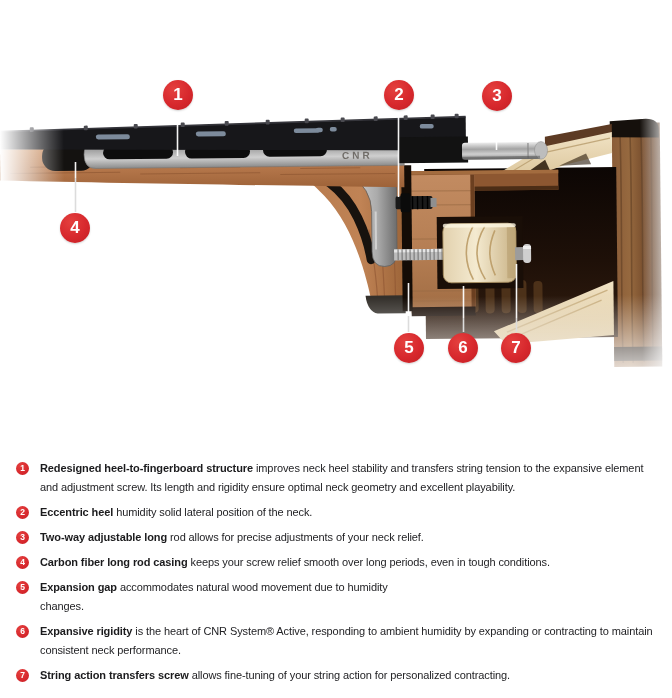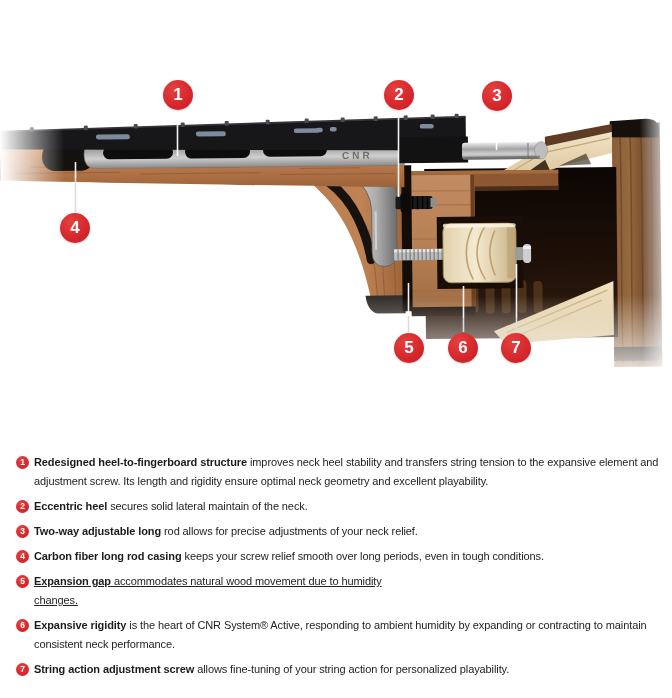--- a/index.html
+++ b/index.html
@@ -11,26 +11,26 @@
     background:radial-gradient(circle at 36% 30%, #e4403e 0%, #d7282d 55%, #c21e23 100%);
     color:#fff;font-weight:bold;font-size:17px;line-height:30px;text-align:center;
     box-shadow:0 1px 2px rgba(0,0,0,.18);}
   .co1{left:163px;top:80px;} .co2{left:384px;top:80px;} .co3{left:482px;top:81px;}
   .co4{left:60px;top:213px;} .co5{left:394px;top:333px;} .co6{left:448px;top:333px;}
   .co7{left:501px;top:333px;}
   
   .legend{position:absolute;left:16px;top:453px;width:646px;color:#232326;
     font-size:11px;line-height:19px;letter-spacing:-0.1px;}
   .legend-item{position:relative;padding-left:18px;margin-bottom:6px;}
-  .legend-item p{margin:0;}
+  .legend-item p{margin:6px;}
   .legend-item .lnum{position:absolute;left:0;top:3px;width:13px;height:13px;border-radius:50%;
     background:radial-gradient(circle at 36% 30%, #e4403e 0%, #d7282d 60%, #c21e23 100%);
     color:#fff;font-size:8.5px;font-weight:bold;line-height:13px;text-align:center;letter-spacing:0;}
   .legend-item b{font-weight:bold;color:#1b1b1d;}
-  .narrow{max-width:372px;text-decoration:underline;}
+  .narrow{max-width:372px;}
 </style>
 </head>
 <body>
 
 <div class="stage">
 
   <svg class="photo" viewBox="0 0 672 450">
     <defs>
       <linearGradient id="gSilver" x1="0" y1="0" x2="0" y2="1">
         <stop offset="0" stop-color="#efefef"></stop>
@@ -284,37 +284,37 @@
   <div class="callout co6">6</div>
   <div class="callout co7">7</div>
 
   <div class="legend">
     <div class="legend-item">
       <span class="lnum">1</span>
       <p><b>Redesigned heel-to-fingerboard structure</b> <span>improves neck heel stability and transfers string tension to the expansive element and adjustment screw. Its length and rigidity ensure optimal neck geometry and excellent playability.</span></p>
     </div>
     <div class="legend-item">
       <span class="lnum">2</span>
-      <p><b>Eccentric heel</b> <span>secures solid lateral maintain of the neck.</span></p>
+      <p><b>Eccentric heel</b> <span>humidity solid lateral position of the neck.</span></p>
     </div>
     <div class="legend-item">
       <span class="lnum">3</span>
       <p><b>Two-way adjustable long</b> <span>rod allows for precise adjustments of your neck relief.</span></p>
     </div>
     <div class="legend-item">
       <span class="lnum">4</span>
       <p><b>Carbon fiber long rod casing</b> <span>keeps your screw relief smooth over long periods, even in tough conditions.</span></p>
     </div>
     <div class="legend-item">
       <span class="lnum">5</span>
       <p class="narrow"><b>Expansion gap</b> <span>accommodates natural wood movement due to humidity changes.</span></p>
     </div>
     <div class="legend-item">
       <span class="lnum">6</span>
       <p><b>Expansive rigidity</b> <span>is the heart of CNR System® Active, responding to ambient humidity by expanding or contracting to maintain consistent neck performance.</span></p>
     </div>
     <div class="legend-item">
       <span class="lnum">7</span>
-      <p><b>String action adjustment screw</b> <span>allows fine-tuning of your string action for personalized playability.</span></p>
+      <p><b>String action transfers screw</b> <span>allows fine-tuning of your string action for personalized contracting.</span></p>
     </div>
   </div>
 
 </div>
 
 </body></html>

